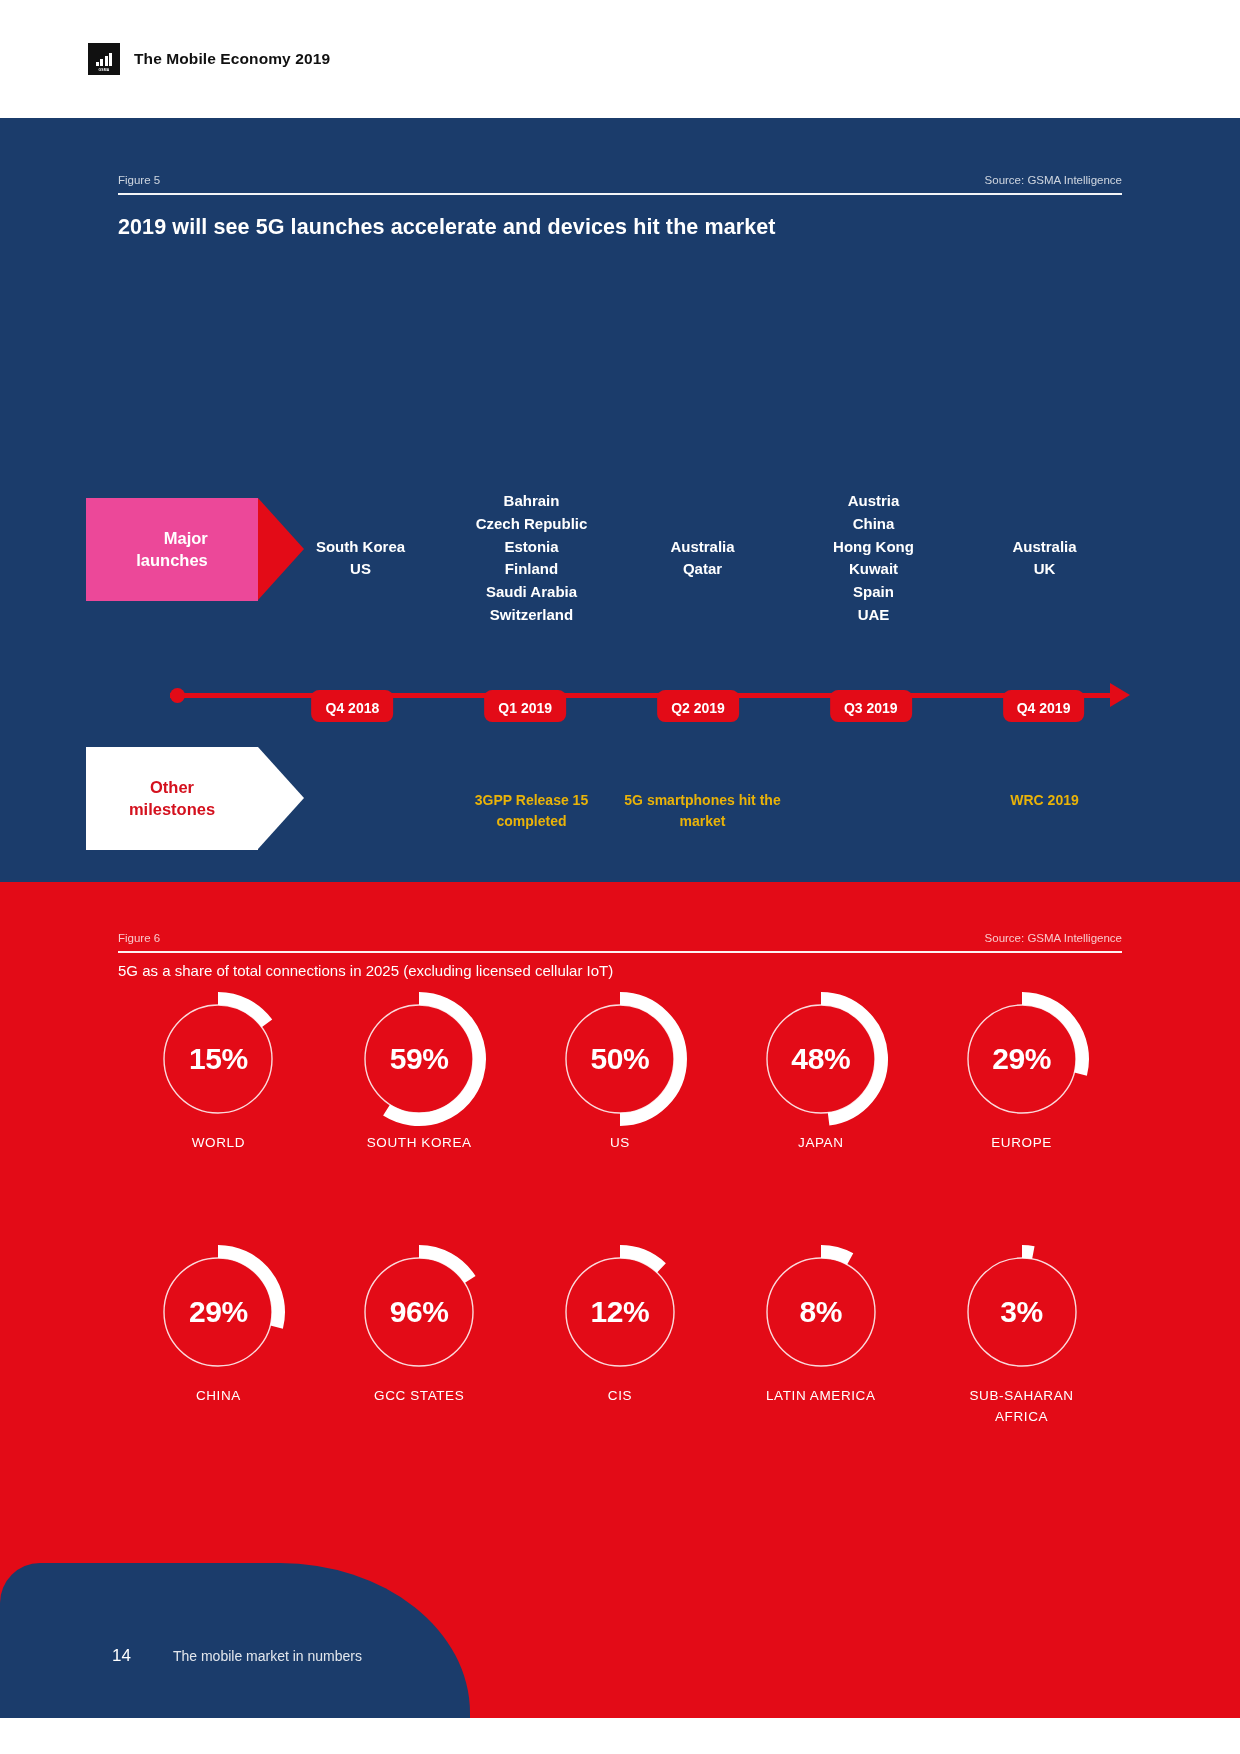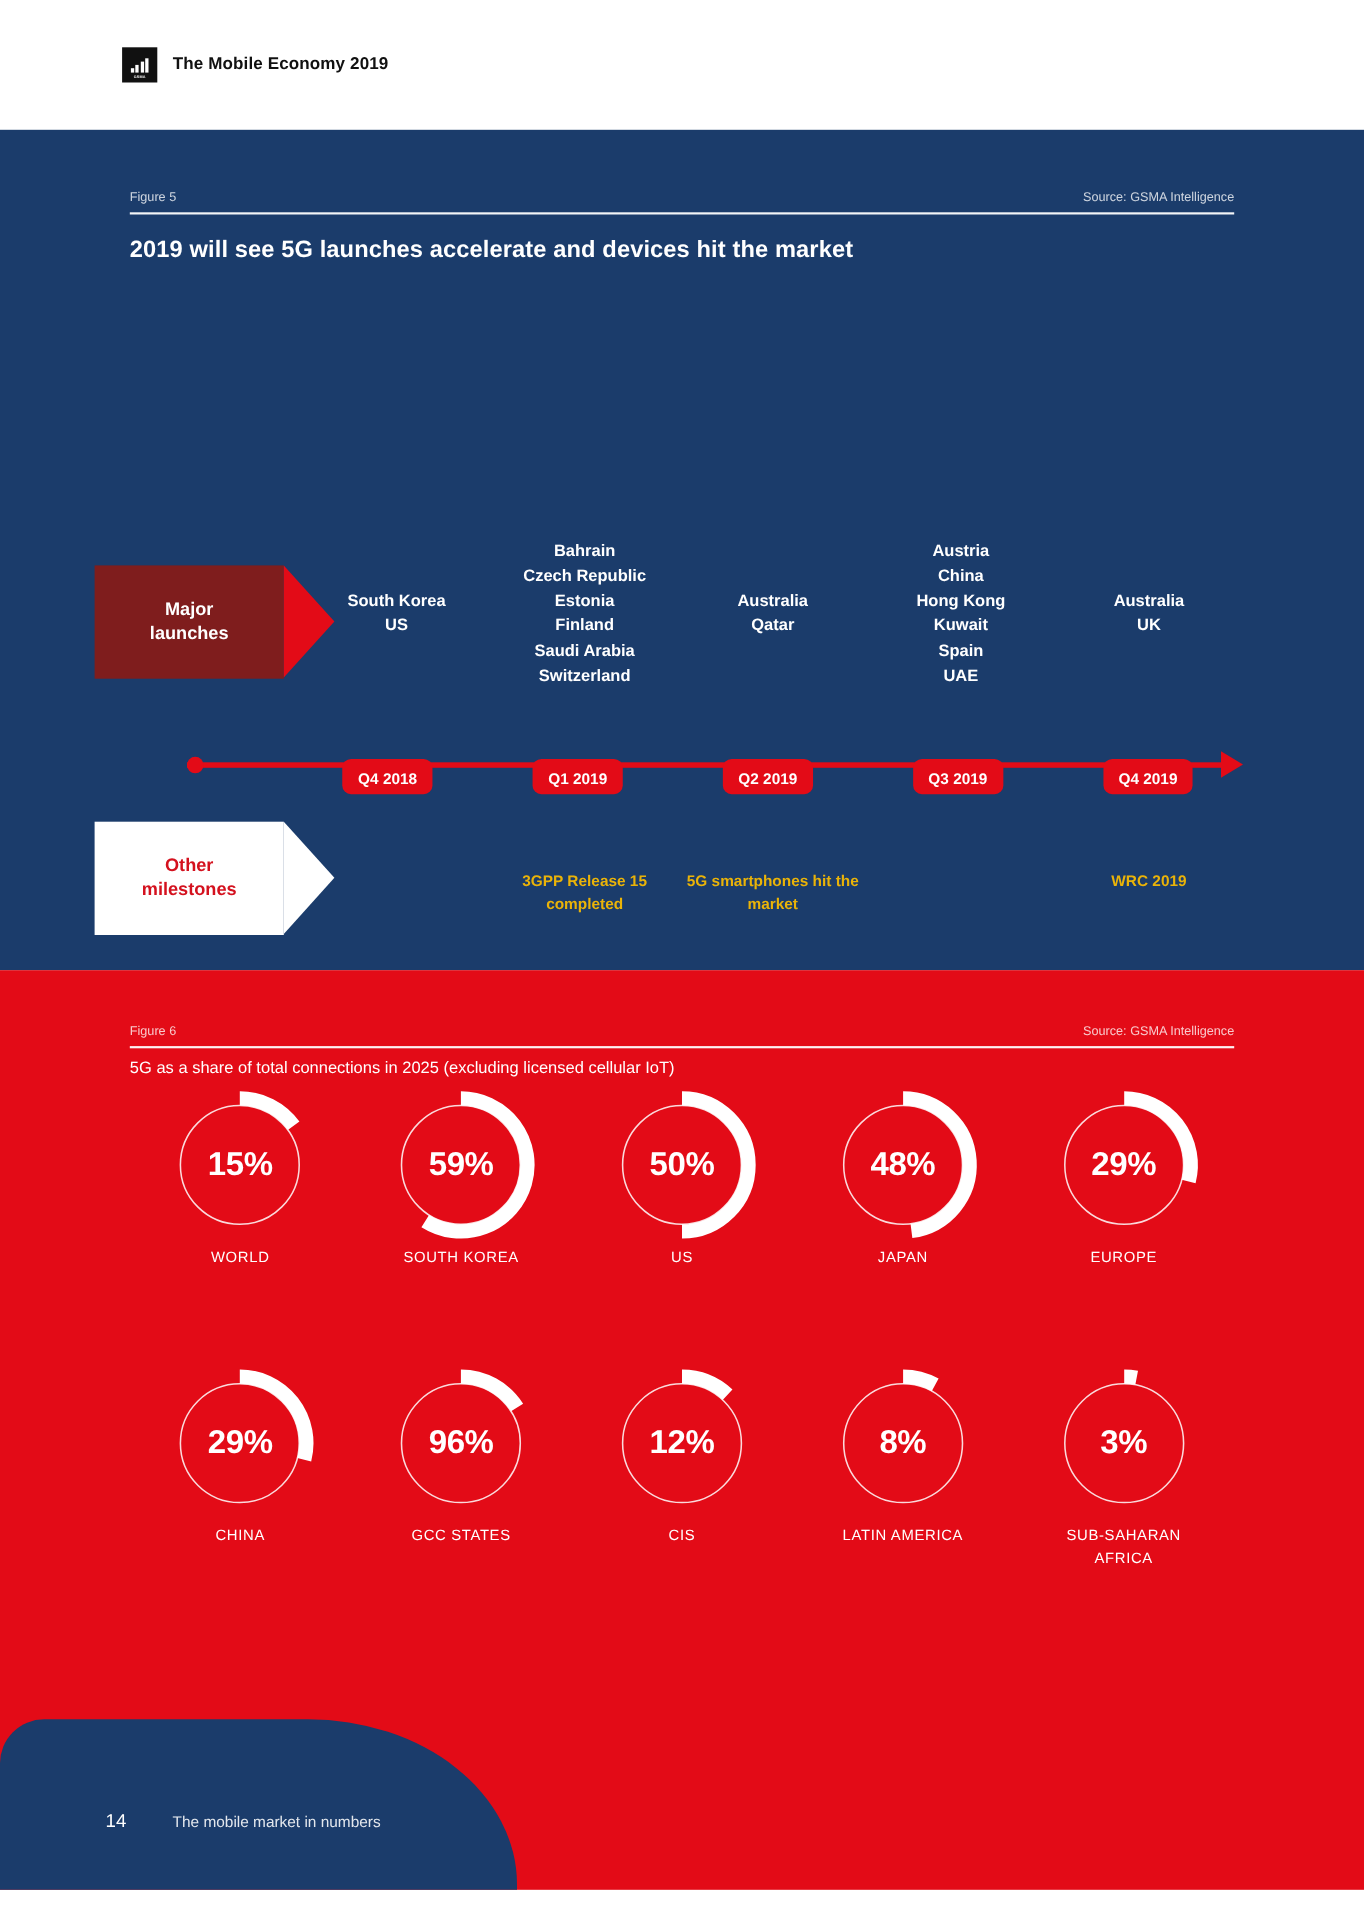--- a/index.html
+++ b/index.html
@@ -10,21 +10,21 @@
     position:relative;
     overflow:hidden;
   }
 
   
   .page-header{
     height:118px;
     background:#ffffff;
     display:flex;
     align-items:center;
-    padding-left:111px;
+    padding-left:88px;
   }
   .brand-logo{
     width:32px; height:32px;
     background:#111111;
     position:relative;
     flex:0 0 auto;
     margin-right:14px;
     display:flex;
     align-items:flex-end;
     justify-content:center;
@@ -86,22 +86,22 @@
     text-align:center;
     font-weight:700; font-size:16.5px; line-height:1.3;
   }
   .banner .pt{
     position:absolute; left:100%; top:0;
     width:0; height:0;
     border-top:51.5px solid transparent;
     border-bottom:51.5px solid transparent;
   }
   .banner-major{
-    left:86px; top:396px;
-    background:#7f1d1d; color:#ffffff;
+    left:86px; top:380px;
+    background:#ec4899; color:#ffffff;text-align:right;
   }
   .banner-major .pt{ border-left:46px solid #e30b17; }
   .banner-other{
     left:86px; top:629px;
     background:#ffffff; color:#d4111e;
   }
   .banner-other .pt{ border-left:46px solid #ffffff; }
 
   
   .launch-row{
@@ -215,21 +215,21 @@
     background:#1b3c6b;
     border-top-right-radius:190px 150px;
     border-top-left-radius:40px;
   }
   .footer-text{
     position:absolute;
     left:96px; bottom:52px;
     display:flex; align-items:baseline; gap:42px;
     color:#ffffff;
   }
-  .footer-page{ font-size:17px; font-weight:400; }
+  .footer-page{ font-size:17px; font-weight:400;margin-left:16px; }
   .footer-name{ font-size:14px; color:rgba(255,255,255,.88); }
 </style>
 </head>
 <body>
 
 <div class="page-header">
   <div class="brand-logo">
     <div class="bars">
       <i></i>
         <i></i>

